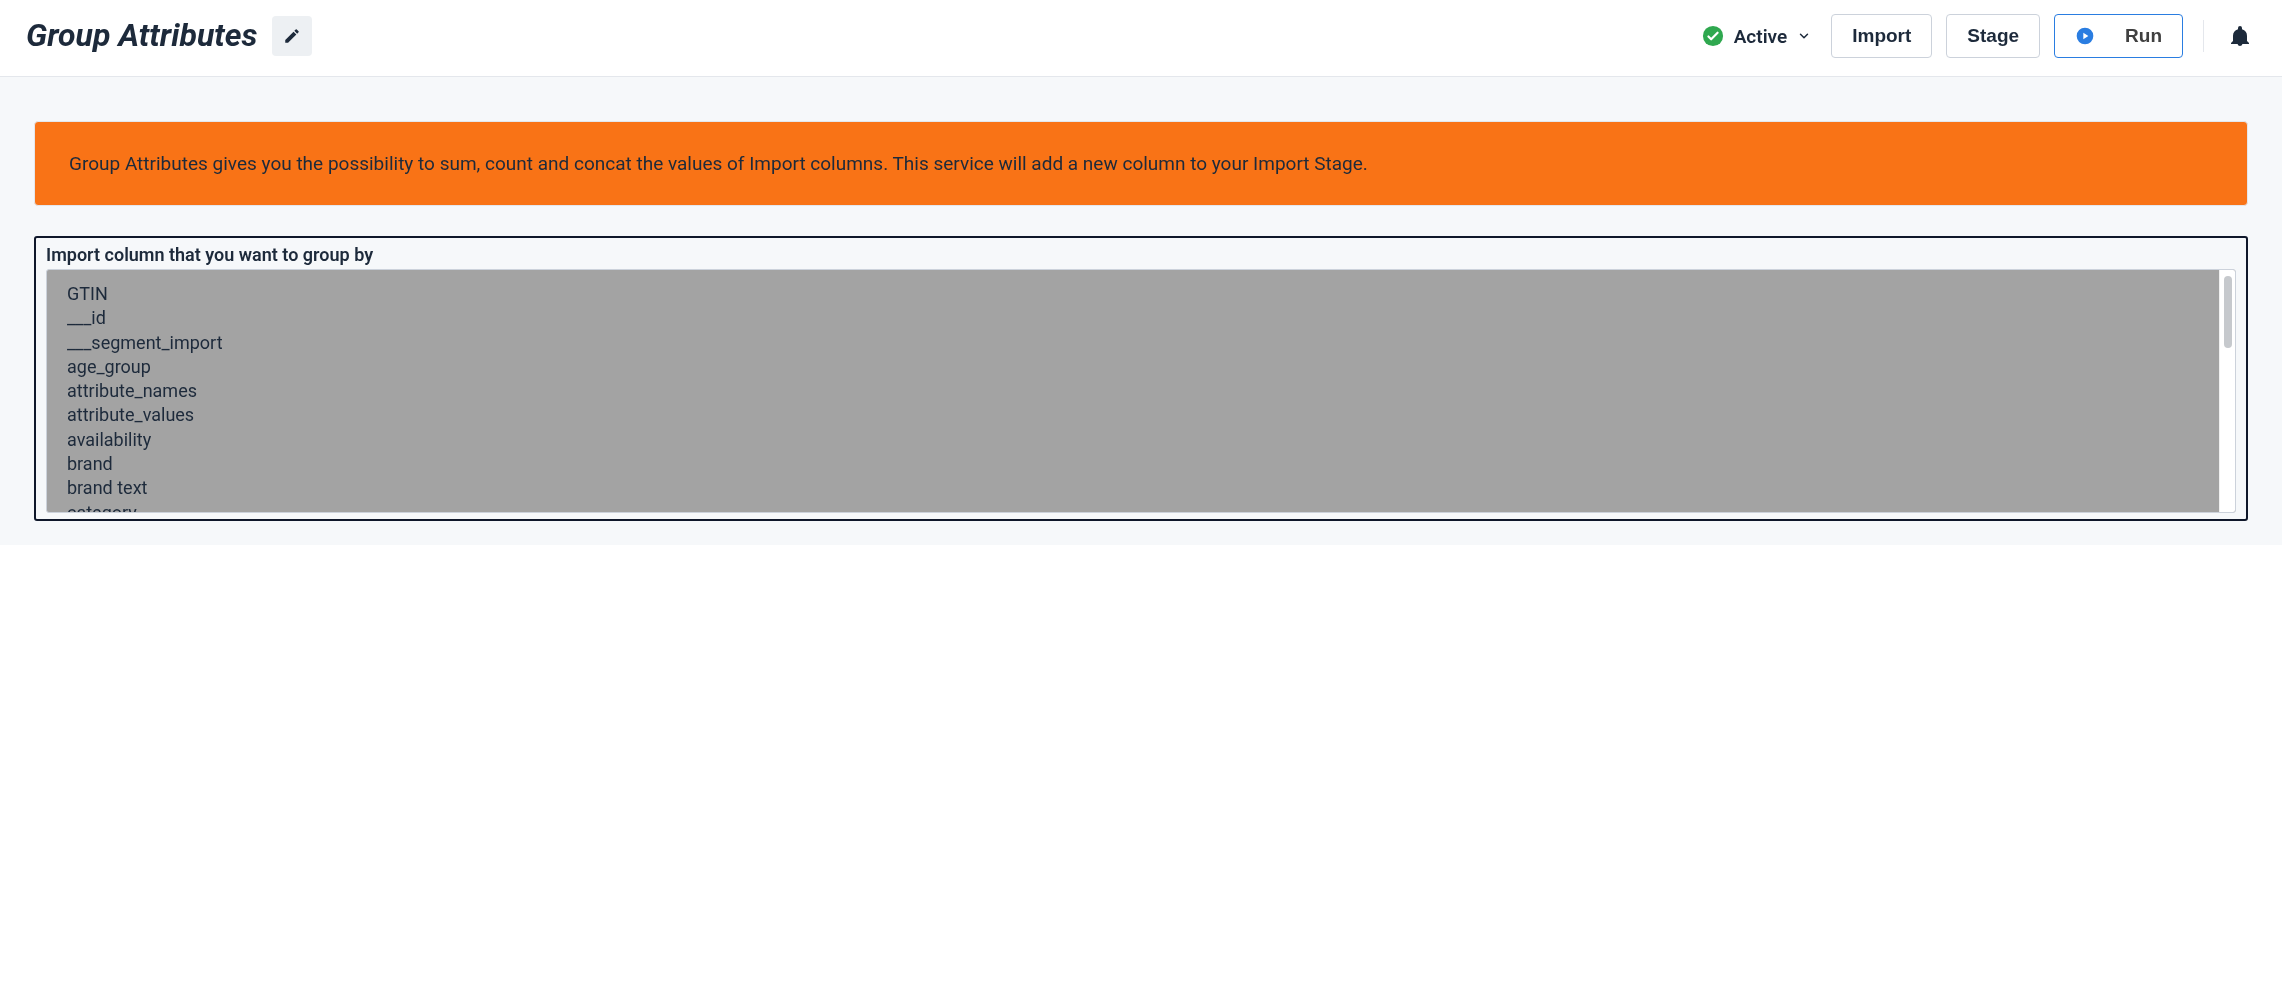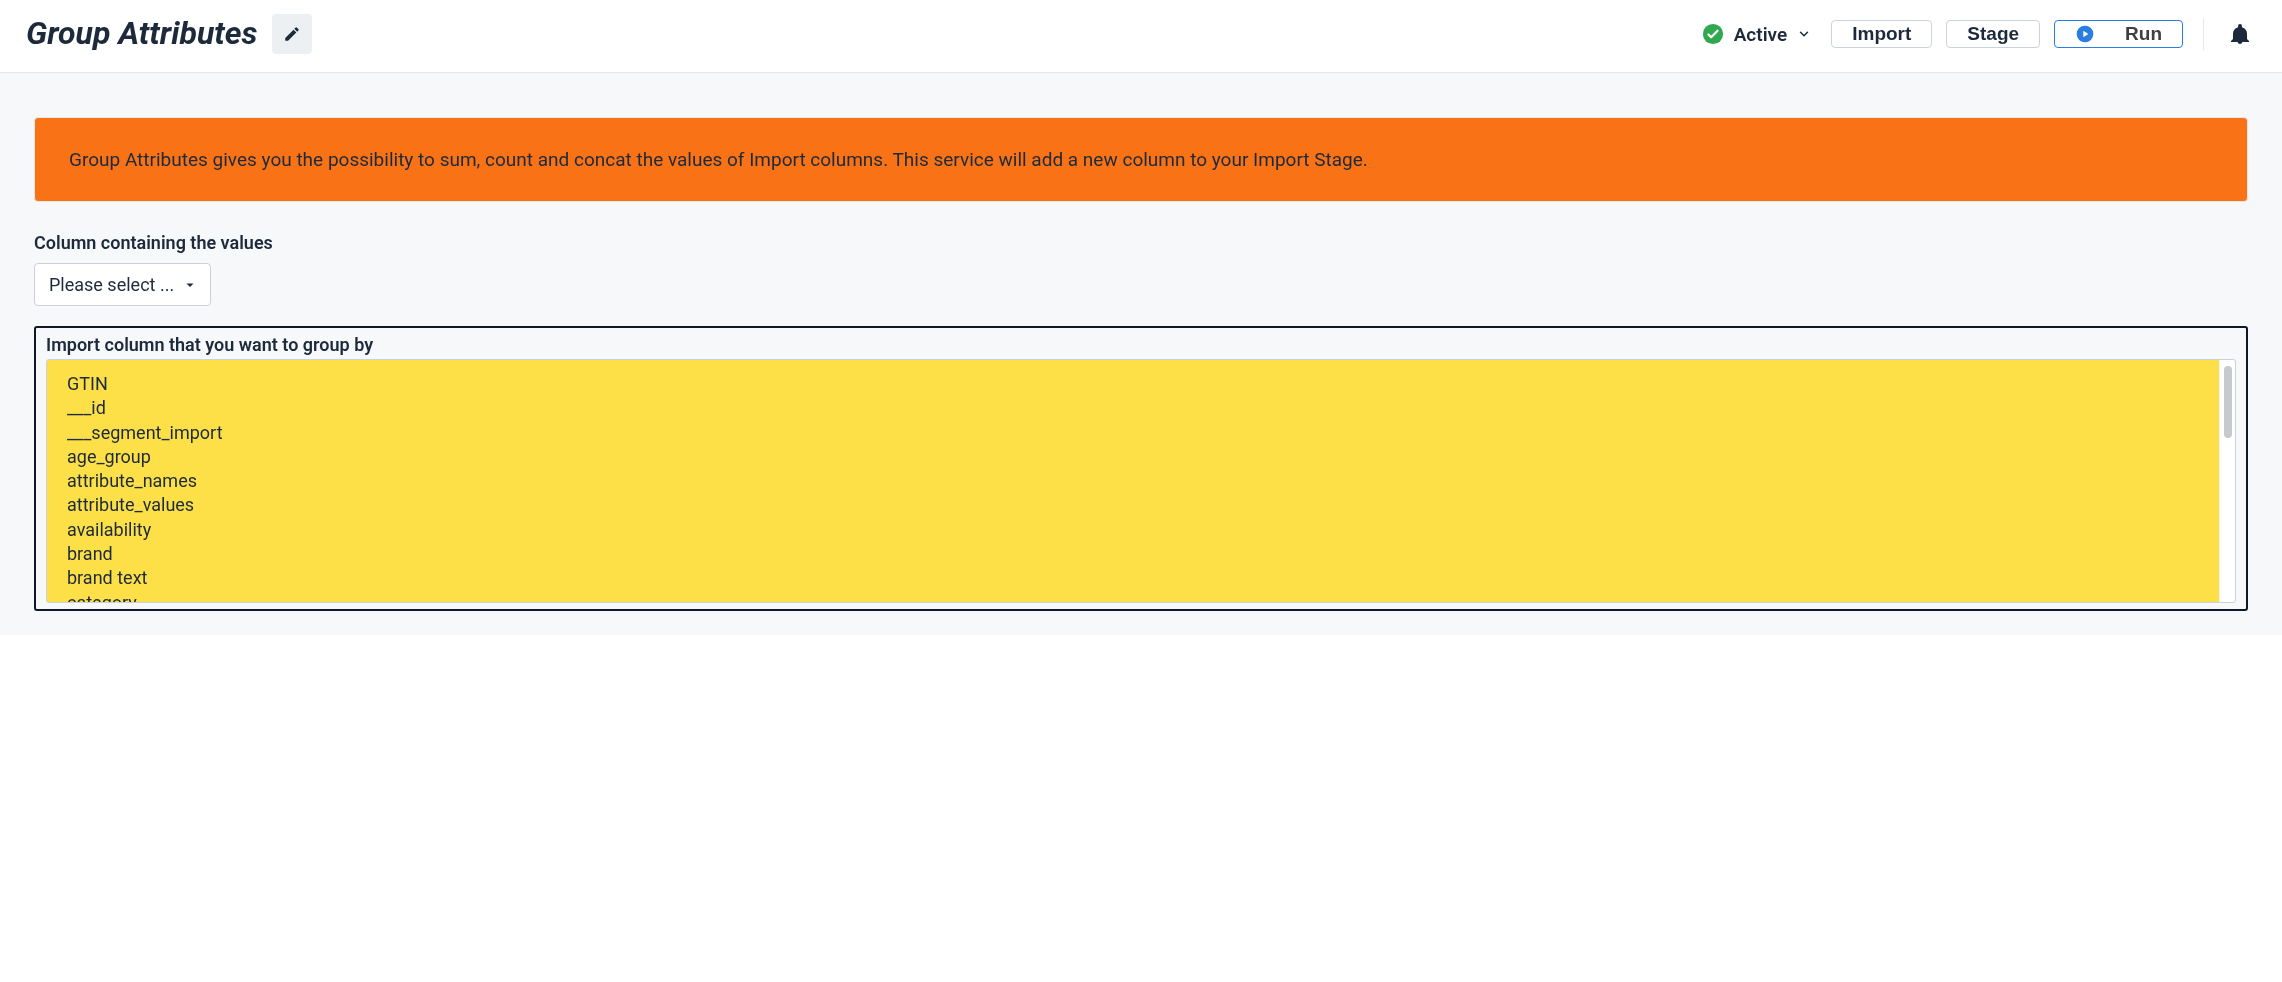--- a/index.html
+++ b/index.html
@@ -50,21 +50,21 @@
     margin-right: 6px;
     cursor: pointer;
   }
   .status-text {
     font-size: 19px;
     font-weight: 600;
     color: #1d2a3b;
     text-align: center;
   }
   .btn {
-    height: 28px;
+    height: 44px;
     padding: 0 20px;
     border: 1px solid #ccd2db;
     background: #fff;
     border-radius: 4px;
     font-size: 19px;
     font-weight: 600;
     color: #1d2a3b;
     cursor: pointer;
     display: flex;
     align-items: center;
@@ -126,21 +126,21 @@
     background: #f6f8fa;
   }
   .group-label {
     font-size: 18px;
     font-weight: 600;
     color: #1d2a3b;
     margin-bottom: 4px;
   }
   .listbox-wrap {
     display: flex;
-    background: #fde047;
+    background: #a3a3a3;
     border: 1px solid #ccd2db;
     border-radius: 3px;
     height: 244px;
     overflow: hidden;
   }
   .listbox {
     flex: 1;
     padding: 12px 20px;
     font-size: 18px;
     line-height: 1.35;
@@ -219,31 +219,20 @@
             <path fill="#1d2a3b" d="M12 22a2.5 2.5 0 0 0 2.45-2h-4.9A2.5 2.5 0 0 0 12 22zm7-5v-5a7 7 0 0 0-5-6.71V4a2 2 0 1 0-4 0v1.29A7 7 0 0 0 5 12v5l-2 2v1h18v-1l-2-2z"></path>
           </svg>
       </span>
     </button>
   </div>
 </div>
 
 <div class="content">
   <div class="info-box">Group Attributes gives you the possibility to sum, count and concat the values of Import columns. This service will add a new column to your Import Stage.</div>
 
-  <div>
-    <div class="field-label">Column containing the values</div>
-    <div class="select-box">
-      <span>Please select ...</span>
-      <span>
-        <svg width="12" height="12" viewBox="0 0 24 24">
-            <path d="M5 9l7 7 7-7z" fill="#1d2a3b"></path>
-          </svg>
-      </span>
-    </div>
-  </div>
 
   <div class="highlight-frame">
     <div class="group-label">Import column that you want to group by</div>
     <div class="listbox-wrap">
       <div class="listbox" id="groupByList">
           <div class="listbox-item">GTIN</div>
           <div class="listbox-item">___id</div>
           <div class="listbox-item">___segment_import</div>
           <div class="listbox-item">age_group</div>
           <div class="listbox-item">attribute_names</div>

